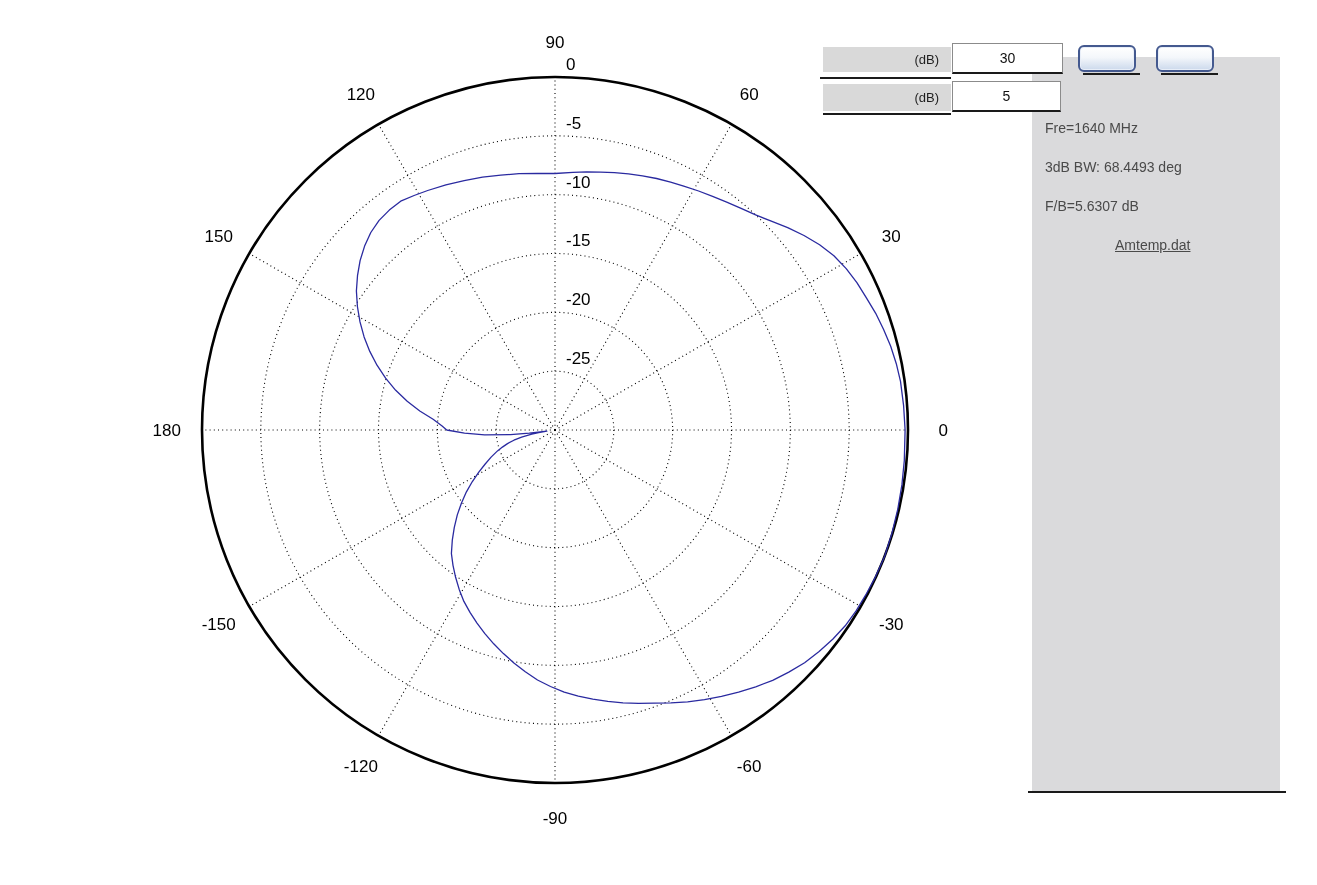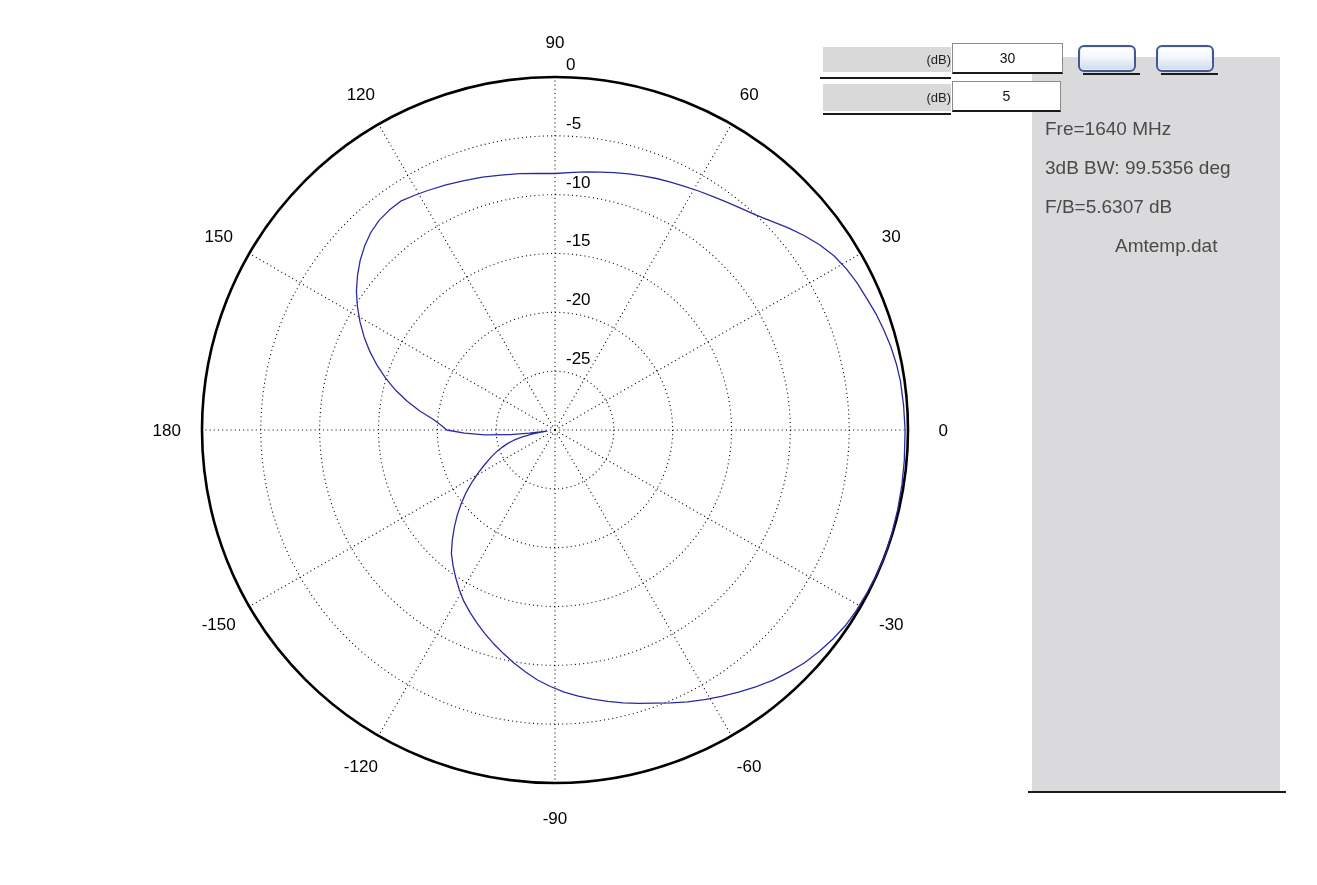--- a/index.html
+++ b/index.html
@@ -7,30 +7,30 @@
     position:relative;width:1317px;height:885px;background:#ffffff;overflow:hidden;
     font-family:"Liberation Sans", sans-serif;
   }
   #polar-svg{position:absolute;left:0;top:0;}
   
   #info-panel{
     position:absolute;left:1032px;top:57px;width:248px;height:734px;
     background:#dadadc;box-sizing:border-box;padding-top:52px;padding-left:13px;
   }
   .info-line{
-    height:39px;line-height:39px;font-size:19px;color:#4a4a4a;white-space:pre;
+    height:39px;line-height:39px;font-size:14px;color:#4a4a4a;white-space:pre;
   }
-  .info-line.indent{padding-left:70px;}
+  .info-line.indent{padding-left:70px;text-decoration:underline;}
   #panel-bottom-line{
     position:absolute;left:1028px;top:791px;width:258px;height:2px;background:#1a1a1a;
   }
   
   .label-box{
     position:absolute;background:#d9d9d9;color:#1f1f1f;font-size:13px;
-    text-align:right;box-sizing:border-box;padding-right:0;
+    text-align:right;box-sizing:border-box;padding-right:12px;
   }
   #range-label-box{left:823px;top:47px;width:128px;height:25px;line-height:25px;}
   #step-label-box{left:823px;top:84px;width:128px;height:27px;line-height:27px;}
   .num-input{
     position:absolute;box-sizing:border-box;background:#ffffff;
     border:1px solid #8b8b8b;border-bottom:2px solid #1a1a1a;
     text-align:center;font-size:14px;font-family:"Liberation Sans",sans-serif;color:#111;
     padding:0;
   }
   #range-input{left:952px;top:43px;width:111px;height:31px;}
@@ -86,21 +86,21 @@
       <text x="566" y="122.83333333333331" text-anchor="start" dy="0.35em" font-size="17" fill="#000" font-family="&quot;Liberation Sans&quot;, sans-serif">-5</text>
       <text x="566" y="181.66666666666669" text-anchor="start" dy="0.35em" font-size="17" fill="#000" font-family="&quot;Liberation Sans&quot;, sans-serif">-10</text>
       <text x="566" y="240.5" text-anchor="start" dy="0.35em" font-size="17" fill="#000" font-family="&quot;Liberation Sans&quot;, sans-serif">-15</text>
       <text x="566" y="299.33333333333337" text-anchor="start" dy="0.35em" font-size="17" fill="#000" font-family="&quot;Liberation Sans&quot;, sans-serif">-20</text>
       <text x="566" y="358.1666666666667" text-anchor="start" dy="0.35em" font-size="17" fill="#000" font-family="&quot;Liberation Sans&quot;, sans-serif">-25</text>
       <path d="M446.7 430.0 L464.5 433.2 L484.6 434.9 L510.5 434.7 L529.3 433.2 L546.8 431.1 L538.7 432.6 L531.8 434.1 L521.6 437.1 L513.9 440.2 L507.5 443.6 L502.4 447.1 L497.5 450.9 L491.1 457.1 L485.2 464.0 L478.8 472.2 L472.2 481.8 L466.3 492.1 L461.4 503.2 L457.3 514.9 L454.3 527.3 L452.3 540.2 L451.4 553.5 L453.0 565.3 L455.6 577.3 L459.2 589.4 L463.9 601.4 L470.0 612.4 L477.0 623.1 L484.9 633.6 L493.7 643.8 L503.4 653.6 L513.9 662.9 L525.3 671.8 L537.5 680.0 L550.5 686.5 L564.2 692.2 L578.3 696.1 L592.8 699.2 L607.8 701.4 L623.0 702.9 L638.6 703.4 L654.4 703.1 L670.9 702.9 L687.6 701.8 L704.5 699.6 L721.5 696.4 L738.6 692.2 L755.7 686.8 L772.7 680.4 L788.8 672.1 L804.6 662.7 L819.1 651.6 L832.7 639.3 L845.2 625.8 L856.1 610.9 L865.6 595.2 L874.4 578.9 L884.6 556.5 L892.0 533.0 L897.8 509.1 L901.9 484.9 L904.3 460.6 L905.1 430.0 L903.6 405.6 L900.5 381.4 L896.3 363.7 L890.7 346.3 L883.6 329.5 L875.7 313.3 L866.4 297.8 L856.9 282.7 L846.2 268.6 L833.9 255.7 L819.6 244.7 L804.0 235.5 L787.7 227.7 L771.3 221.2 L755.6 214.9 L741.1 208.3 L726.7 202.1 L712.6 196.4 L698.6 191.0 L684.5 186.4 L670.6 182.1 L656.6 178.5 L642.5 175.8 L628.5 173.8 L614.4 172.6 L600.5 172.2 L586.7 171.9 L573.0 172.4 L555.0 173.5 L537.1 173.5 L519.0 173.7 L500.8 175.1 L482.5 177.2 L464.2 180.7 L445.9 184.9 L427.7 190.5 L414.1 195.5 L400.7 201.2 L389.3 210.1 L379.1 220.4 L370.8 232.5 L364.6 246.1 L360.1 260.6 L357.5 275.7 L356.4 291.0 L357.4 306.5 L360.0 321.9 L364.1 336.9 L369.8 351.4 L377.0 365.2 L385.6 378.2 L395.7 390.3 L407.2 401.3 L419.8 411.0 L433.1 419.3 L442.1 426.1 L446.7 430.0" fill="none" stroke="#2a2aa0" stroke-width="1.3" stroke-linejoin="round"></path>
     </svg>
 
   <div id="info-panel">
     <div class="info-line">Fre=1640 MHz</div>
-    <div class="info-line">3dB BW: 99.5356 deg</div>
+    <div class="info-line">3dB BW: 68.4493 deg</div>
     <div class="info-line">F/B=5.6307 dB</div>
     <div class="info-line indent">Amtemp.dat</div>
   </div>
   <div id="panel-bottom-line"></div>
 
   <div class="label-box" id="range-label-box">(dB)</div>
   <input class="num-input" id="range-input" value="30" style="">
   <div class="uline" style="left:820px;top:77px;width:131px;"></div>
 
   <div class="label-box" id="step-label-box">(dB)</div>

